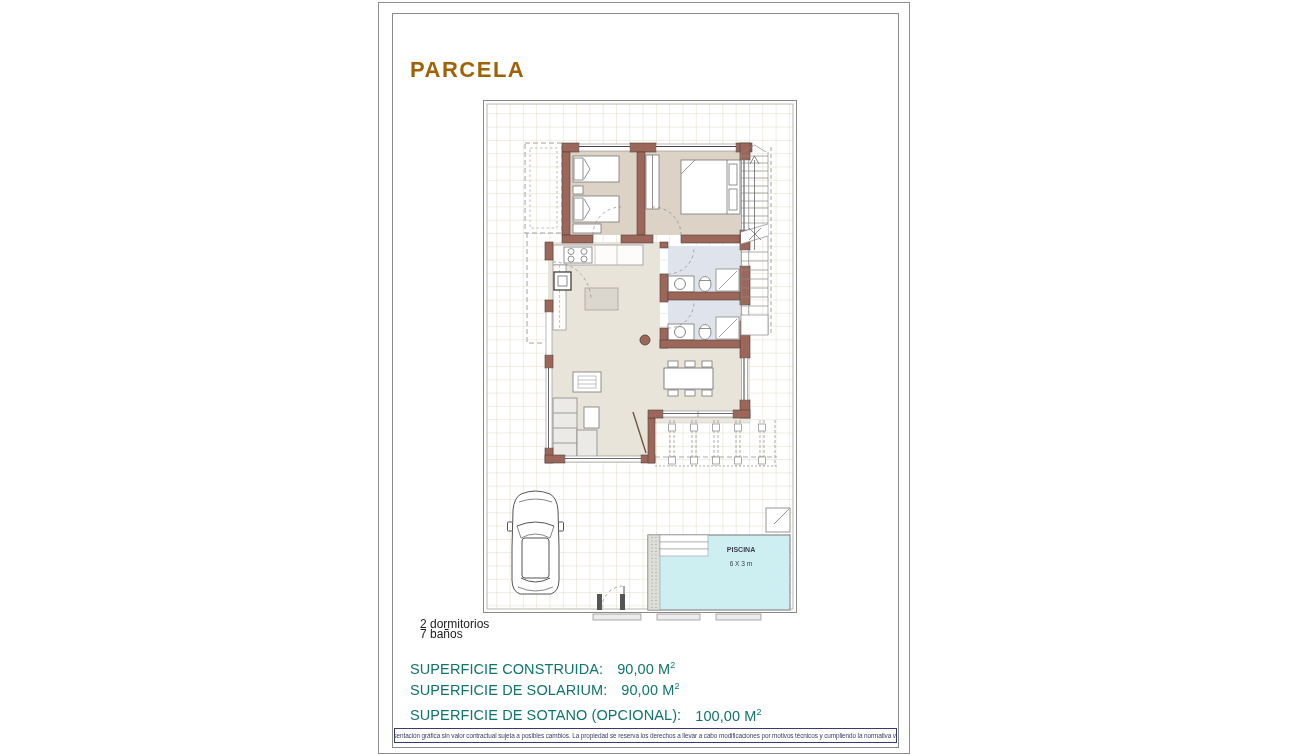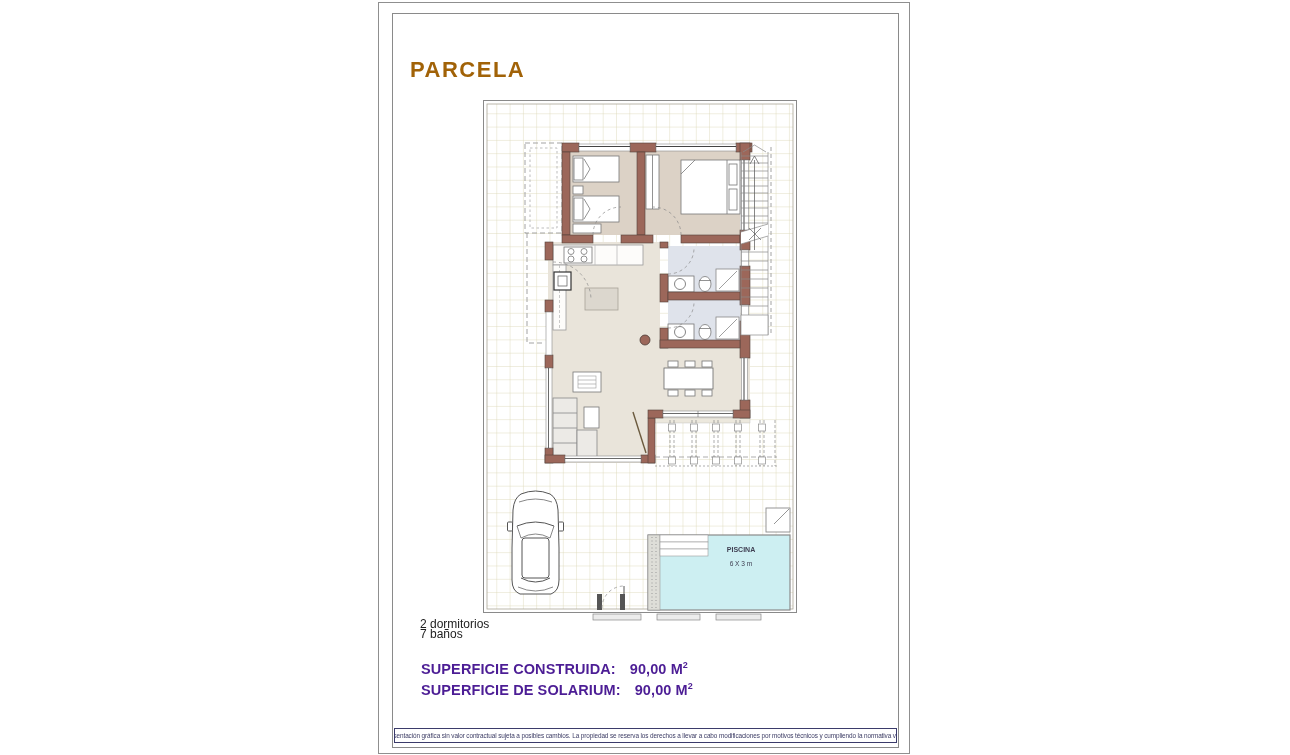--- a/index.html
+++ b/index.html
@@ -9,22 +9,22 @@
   }
   .sheet{position:absolute;left:378px;top:2px;width:530px;height:750px;
     border:1px solid #8f8f8f;background:#fff;}
   .frame{position:absolute;left:392px;top:13px;width:505px;height:733px;
     border:1px solid #8a8a8a;}
   .page-title{position:absolute;left:410px;top:57px;font-size:22px;font-weight:700;
     letter-spacing:1.5px;color:#a16207;}
   .plan-svg{position:absolute;left:483px;top:100px;}
   .notes{position:absolute;left:420px;top:619px;font-size:12px;line-height:10px;color:#222;}
   .surfaces{position:absolute;left:410px;top:660px;width:470px;}
-  .surf-row{display:flex;align-items:baseline;font-size:14.5px;font-weight:700;
-    color:#4c1d95;letter-spacing:0.1px;margin-left:11px;}
+  .surf-row{display:flex;align-items:baseline;font-size:14.5px;font-weight:400;
+    color:#0f766e;letter-spacing:0.1px;}
   .surf-row .gap{width:14px;}
   .surf-row sup{font-size:9px;}
   .row1{margin-bottom:4px;}
   .row2{margin-bottom:9px;text-align:center;}
   .disclaimer{position:absolute;left:394px;top:728px;width:501px;height:13px;
     border:1px solid #3b3b6b;display:flex;align-items:center;justify-content:center;
     overflow:hidden;}
   .disclaimer span{font-size:6.4px;letter-spacing:-0.1px;white-space:nowrap;color:#3c3c64;}
   svg text{font-family:"Liberation Sans", sans-serif;}
 </style>
@@ -331,17 +331,22 @@
   <div class="surf-row row1">
     <span>SUPERFICIE CONSTRUIDA:</span>
     <span class="gap"></span>
     <span><span>90,00 M</span><sup>2</sup></span>
   </div>
   <div class="surf-row row2">
     <span>SUPERFICIE DE SOLARIUM:</span>
     <span class="gap"></span>
     <span><span>90,00 M</span><sup>2</sup></span>
   </div>
+  <div class="surf-row">
+    <span>SUPERFICIE DE SOTANO (OPCIONAL):</span>
+    <span class="gap"></span>
+    <span><span>100,00 M</span><sup>2</sup></span>
+  </div>
 </div>
 
 <div class="disclaimer">
   <span>Representación gráfica sin valor contractual sujeta a posibles cambios. La propiedad se reserva los derechos a llevar a cabo modificaciones por motivos técnicos y cumpliendo la normativa vigente.</span>
 </div>
 
 </body></html>

